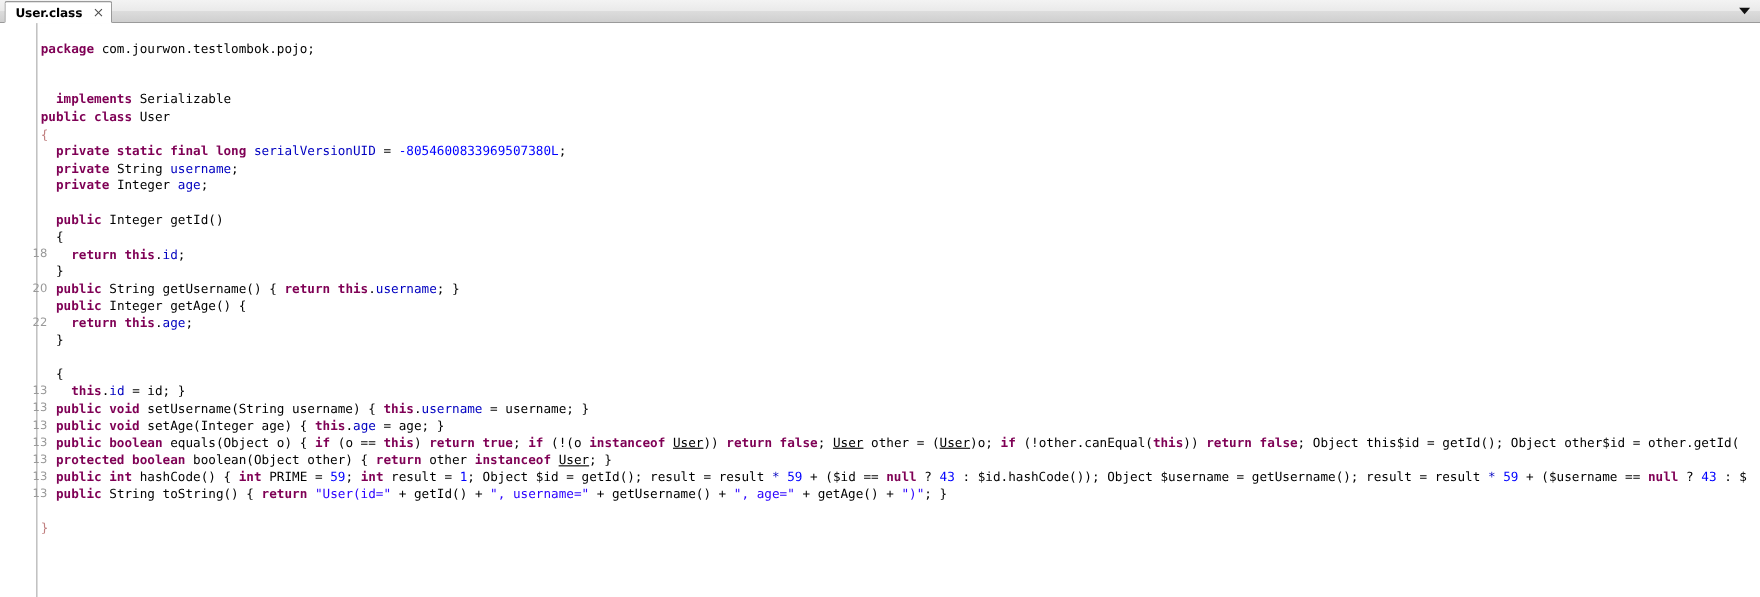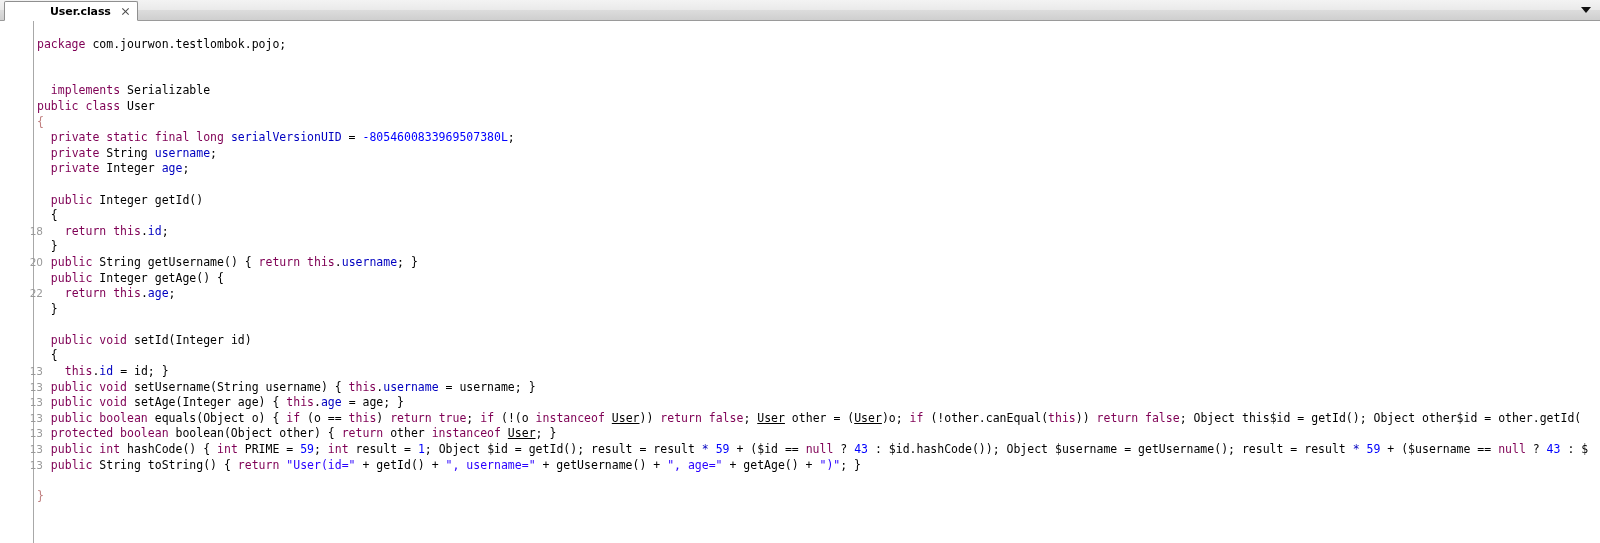--- a/index.html
+++ b/index.html
@@ -36,21 +36,20 @@
     border-radius: 2px 2px 0 0;
     box-sizing: border-box;
   }
   .tab-label {
     font-family: "DejaVu Sans", sans-serif;
     font-size: 11px;
     font-weight: bold;
     color: #000000;
     letter-spacing: -0.1px;
     white-space: nowrap;
-    margin-left: 36px;
   }
   .tab-close {
     margin-left: 9px;
     width: 11px;
     height: 11px;
     position: relative;
     flex: none;
   }
   .tab-close::before,
   .tab-close::after {
@@ -147,21 +146,21 @@
   .fold::after  { left: 3px; top: 2px; width: 1px; height: 4px; }
 
   .code {
     position: absolute;
     left: 37px;
     top: 0;
     white-space: pre;
   }
 
   
-  .kw   { color: #7f0055; font-weight: normal; }
+  .kw   { color: #7f0055; font-weight: bold; }
   .fld  { color: #0000c0; }
   .num  { color: #0000ff; }
   .str  { color: #2a00ff; }
   .stat { color: #0000c0; }
   .plain{ color: #000000; }
   .rbrace { color: #c07f7f; }
   .typ  { color: #000000; text-decoration: underline; }
 </style>
 </head>
 <body>
@@ -193,21 +192,20 @@
       <div class="line"><span class="lineno"></span><span class="code"></span></div>
       <div class="line"><span class="lineno"></span><span class="code"><span class="plain">  </span><span class="kw">public</span><span class="plain"> Integer getId()</span></span></div>
       <div class="line"><span class="lineno"></span><span class="code"><span class="plain">  {</span></span></div>
       <div class="line"><span class="lineno">18</span><span class="code"><span class="plain">    </span><span class="kw">return</span><span class="plain"> </span><span class="kw">this</span><span class="plain">.</span><span class="fld">id</span><span class="plain">;</span></span></div>
       <div class="line"><span class="lineno"></span><span class="code"><span class="plain">  }</span></span></div>
       <div class="line"><span class="lineno">20</span><span class="code"><span class="plain">  </span><span class="kw">public</span><span class="plain"> String getUsername() { </span><span class="kw">return</span><span class="plain"> </span><span class="kw">this</span><span class="plain">.</span><span class="fld">username</span><span class="plain">; }</span></span></div>
       <div class="line"><span class="lineno"></span><span class="code"><span class="plain">  </span><span class="kw">public</span><span class="plain"> Integer getAge() {</span></span></div>
       <div class="line"><span class="lineno">22</span><span class="code"><span class="plain">    </span><span class="kw">return</span><span class="plain"> </span><span class="kw">this</span><span class="plain">.</span><span class="fld">age</span><span class="plain">;</span></span></div>
       <div class="line"><span class="lineno"></span><span class="code"><span class="plain">  }</span></span></div>
       <div class="line"><span class="lineno"></span><span class="code"></span></div>
-      <div class="line"><span class="lineno"></span><span class="code"><span class="plain">  </span><span class="kw">public void</span><span class="plain"> setId(Integer id)</span></span></div>
       <div class="line"><span class="lineno"></span><span class="code"><span class="plain">  {</span></span></div>
       <div class="line"><span class="lineno">13</span><span class="code"><span class="plain">    </span><span class="kw">this</span><span class="plain">.</span><span class="fld">id</span><span class="plain"> = id; }</span></span></div>
       <div class="line"><span class="lineno">13</span><span class="code"><span class="plain">  </span><span class="kw">public void</span><span class="plain"> setUsername(String username) { </span><span class="kw">this</span><span class="plain">.</span><span class="fld">username</span><span class="plain"> = username; }</span></span></div>
       <div class="line"><span class="lineno">13</span><span class="code"><span class="plain">  </span><span class="kw">public void</span><span class="plain"> setAge(Integer age) { </span><span class="kw">this</span><span class="plain">.</span><span class="fld">age</span><span class="plain"> = age; }</span></span></div>
       <div class="line"><span class="lineno">13</span><span class="code"><span class="plain">  </span><span class="kw">public boolean</span><span class="plain"> equals(Object o) { </span><span class="kw">if</span><span class="plain"> (o == </span><span class="kw">this</span><span class="plain">) </span><span class="kw">return true</span><span class="plain">; </span><span class="kw">if</span><span class="plain"> (!(o </span><span class="kw">instanceof</span><span class="plain"> </span><span class="typ">User</span><span class="plain">)) </span><span class="kw">return false</span><span class="plain">; </span><span class="typ">User</span><span class="plain"> other = (</span><span class="typ">User</span><span class="plain">)o; </span><span class="kw">if</span><span class="plain"> (!other.canEqual(</span><span class="kw">this</span><span class="plain">)) </span><span class="kw">return false</span><span class="plain">; Object this$id = getId(); Object other$id = other.getId(</span></span></div>
       <div class="line"><span class="lineno">13</span><span class="code"><span class="plain">  </span><span class="kw">protected boolean</span><span class="plain"> boolean(Object other) { </span><span class="kw">return</span><span class="plain"> other </span><span class="kw">instanceof</span><span class="plain"> </span><span class="typ">User</span><span class="plain">; }</span></span></div>
       <div class="line"><span class="lineno">13</span><span class="code"><span class="plain">  </span><span class="kw">public int</span><span class="plain"> hashCode() { </span><span class="kw">int</span><span class="plain"> PRIME = </span><span class="num">59</span><span class="plain">; </span><span class="kw">int</span><span class="plain"> result = </span><span class="num">1</span><span class="plain">; Object $id = getId(); result = result </span><span class="stat">*</span><span class="plain"> </span><span class="num">59</span><span class="plain"> + ($id == </span><span class="kw">null</span><span class="plain"> ? </span><span class="num">43</span><span class="plain"> : $id.hashCode()); Object $username = getUsername(); result = result </span><span class="stat">*</span><span class="plain"> </span><span class="num">59</span><span class="plain"> + ($username == </span><span class="kw">null</span><span class="plain"> ? </span><span class="num">43</span><span class="plain"> : $</span></span></div>
       <div class="line"><span class="lineno">13</span><span class="code"><span class="plain">  </span><span class="kw">public</span><span class="plain"> String toString() { </span><span class="kw">return</span><span class="plain"> </span><span class="str">"User(id="</span><span class="plain"> + getId() + </span><span class="str">", username="</span><span class="plain"> + getUsername() + </span><span class="str">", age="</span><span class="plain"> + getAge() + </span><span class="str">")"</span><span class="plain">; }</span></span></div>
       <div class="line"><span class="lineno"></span><span class="code"></span></div>
       <div class="line"><span class="lineno"></span><span class="code"><span class="rbrace">}</span></span></div>

